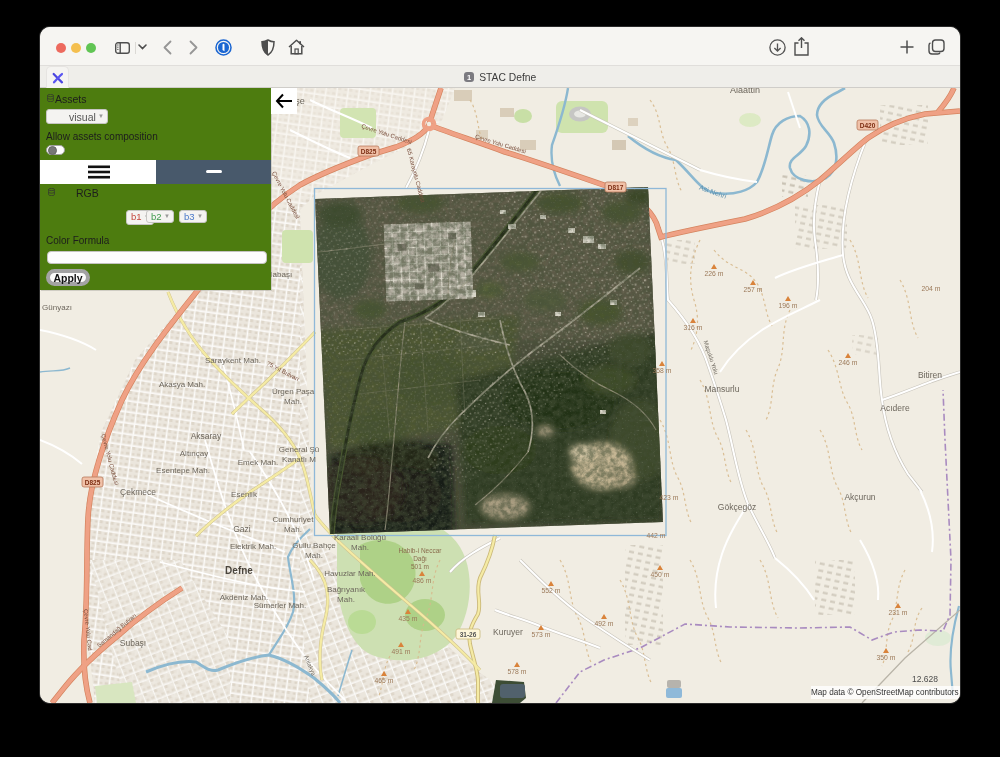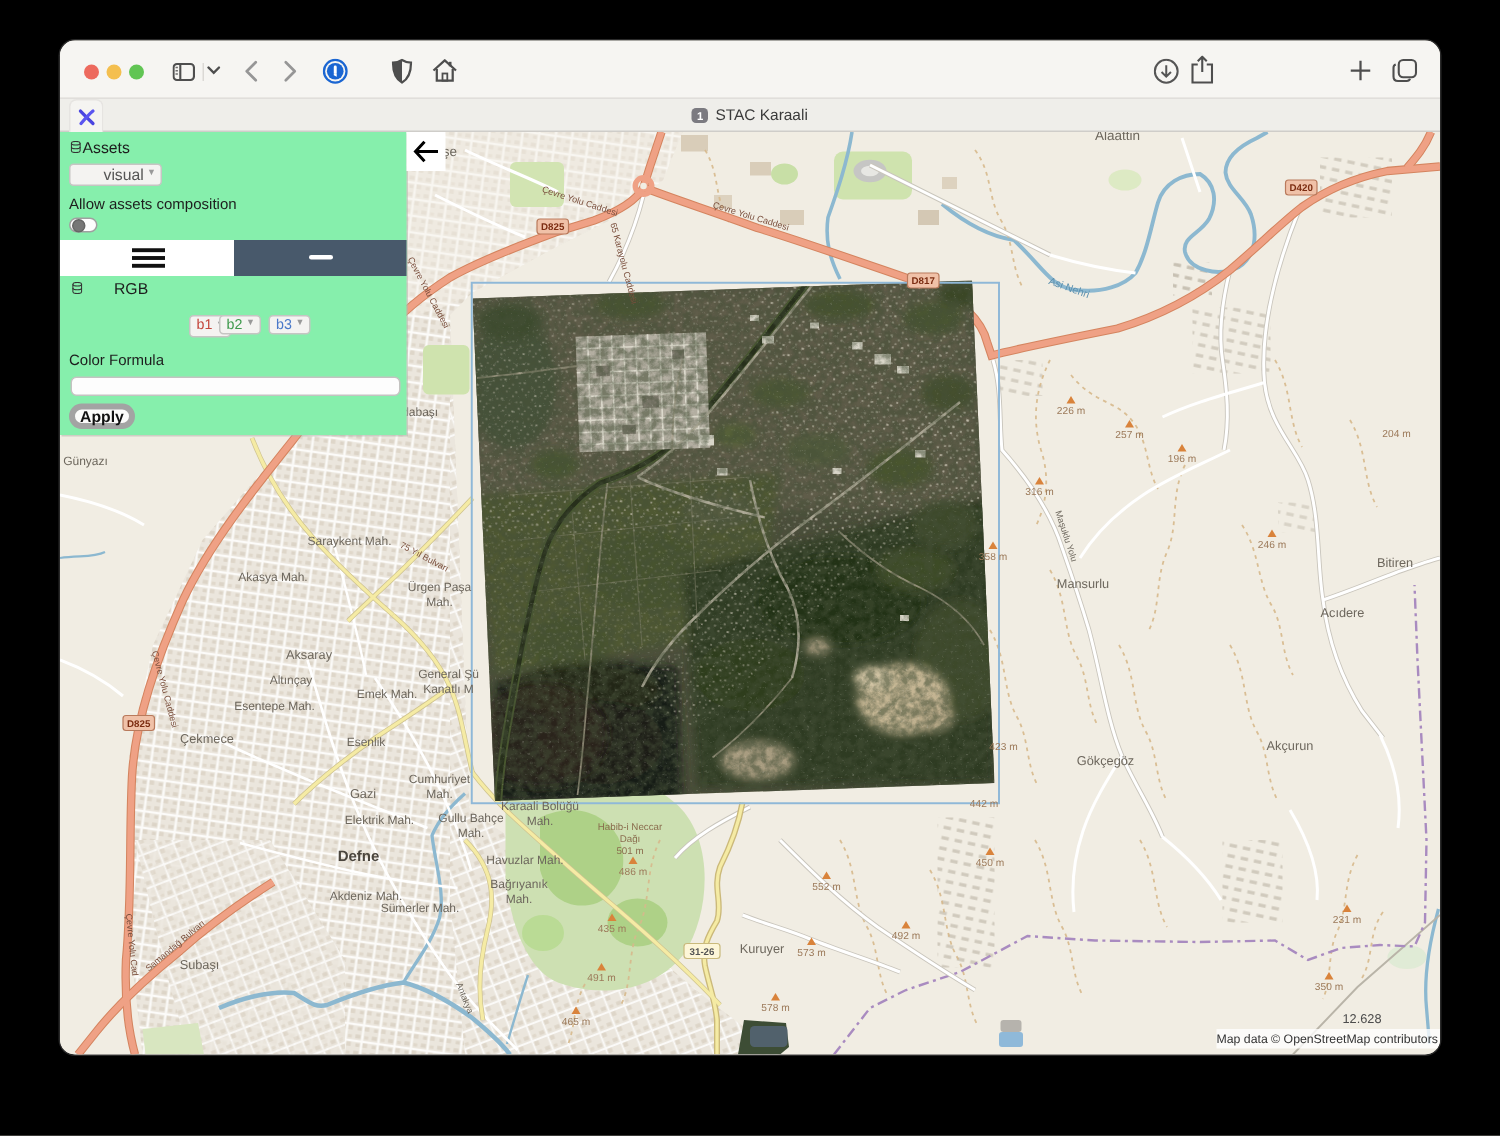--- a/index.html
+++ b/index.html
@@ -7,34 +7,34 @@
   .toolbar{position:absolute;left:0;top:0;width:920px;height:38px;background:#f6f5f2;}
   .tabbar{position:absolute;left:0;top:38px;width:920px;height:23px;background:#efeeea;border-top:1px solid #e0dedb;border-bottom:1px solid #cfcdc9;box-sizing:border-box;}
   .dot{position:absolute;top:15.5px;width:10px;height:10px;border-radius:50%;}
   .ticon{position:absolute;color:#616161;}
   .urlbox{position:absolute;left:277px;top:8px;width:366px;height:23px;border-radius:7px;background:#fefefe;box-shadow:0 0 0 1px #e3e1de;display:flex;align-items:center;justify-content:center;font-size:10.6px;color:#3a3a3a;padding:0 22px 0 8px;box-sizing:border-box;}.reload{position:absolute;right:7px;top:4px;color:#888;font-size:11px;}
   .pintab{position:absolute;left:6px;top:0px;width:23px;height:22px;background:#f5f4f1;border-radius:5px 5px 0 0;border:1px solid #e6e4e1;border-bottom:none;box-sizing:border-box;}
   .tabtitle{position:absolute;left:0;top:0;width:100%;height:22px;display:flex;align-items:center;justify-content:center;gap:5px;font-size:10.3px;color:#3b3b3b;}
   .badge1{display:inline-flex;align-items:center;justify-content:center;width:10.5px;height:10.5px;border-radius:3px;background:#7b7a80;color:#fff;font-size:7.5px;font-weight:bold;}
   .content{position:absolute;left:0;top:61px;width:920px;height:615px;}
   .map{position:absolute;left:0;top:0;}
-  .panel{position:absolute;left:0;top:0;width:231px;height:202px;background:#86efac;font-family:"Liberation Sans",sans-serif;box-shadow:1px 1px 0 rgba(180,178,172,.55);}
+  .panel{position:absolute;left:0;top:0;width:231px;height:202px;background:#4d7c0f;font-family:"Liberation Sans",sans-serif;box-shadow:1px 1px 0 rgba(180,178,172,.55);}
   .plabel{position:absolute;color:#1d1d1d;font-size:10px;}
   .sel{position:absolute;background:#f4f3f1;border:1px solid #c6c5c3;border-radius:3px;box-sizing:border-box;font-size:10.5px;color:#555;}
   .selarrow{position:absolute;right:3px;top:50%;transform:translateY(-60%);font-size:6px;color:#999;}
   .toggle{position:absolute;left:6px;top:56.5px;width:19px;height:10.5px;border:1.2px solid #a0a0a0;border-radius:5.5px;background:#fdfdfd;box-sizing:border-box;}
   .knob{position:absolute;left:0.5px;top:0.3px;width:7.4px;height:7.4px;border-radius:50%;background:#777;border:1px solid #666;}
   .ptabs{position:absolute;left:0;top:72px;width:231px;height:24px;}
   .ptabL{position:absolute;left:0;top:0;width:116px;height:24px;background:#ffffff;}
   .ptabR{position:absolute;left:116px;top:0;width:115px;height:24px;background:#48596b;}
   .pinput{position:absolute;left:7px;top:163px;width:220px;height:13px;background:#fdfdfd;border:1px solid #c4c3c1;border-radius:4px;box-sizing:border-box;}
   .applybtn{position:absolute;left:6px;top:181px;width:44px;height:17px;border:4px solid #a3a3a3;border-radius:10px;background:#fbfbfa;box-sizing:border-box;font-size:10.5px;font-weight:bold;color:#111;display:flex;align-items:center;justify-content:center;}
   .backbtn{position:absolute;left:231px;top:0px;width:26px;height:26px;background:#fff;display:flex;align-items:center;justify-content:center;}
   .attr{position:absolute;right:0;top:598px;width:149px;height:13px;background:rgba(255,255,255,.78);font-size:8.2px;color:#333;text-align:right;line-height:13px;padding-right:2px;box-sizing:border-box;white-space:nowrap;}
-  .zoomlbl{position:absolute;left:855px;top:586px;width:60px;text-align:left;font-size:8.5px;color:#4c4c4c;}
+  .zoomlbl{position:absolute;left:855px;top:586px;width:60px;text-align:center;font-size:8.5px;color:#4c4c4c;}
 </style>
 </head>
 <body>
 <div class="win">
   <div class="toolbar">
     <div class="dot" style="left:16px;background:#ed6a5e;"></div>
     <div class="dot" style="left:31px;background:#f4bf4f;"></div>
     <div class="dot" style="left:46px;background:#61c554;"></div>
     <svg class="ticon" style="left:75px;top:15px;" width="15" height="12" viewBox="0 0 15 12">
         <rect x="0.7" y="0.7" width="13.6" height="10.6" rx="2.3" fill="none" stroke="#4e4e4e" stroke-width="1.4"></rect>
@@ -87,21 +87,21 @@
   </div>
   <div class="tabbar">
     <div class="pintab">
         <svg width="12" height="12" viewBox="0 0 13 13" style="position:absolute;left:5px;top:5px;">
           <path d="M1.8 2.2 C4 4.5 8 8.5 10.8 11.2" stroke="#4a45e0" stroke-width="2.4" fill="none" stroke-linecap="round"></path>
           <path d="M10.8 2.2 C8.5 4 4.5 8.5 2.2 11.2" stroke="#5a55f0" stroke-width="2.4" fill="none" stroke-linecap="round"></path>
         </svg>
       </div>
     <div class="tabtitle">
         <span class="badge1">1</span>
-        <span>STAC Karaali</span>
+        <span>STAC Defne</span>
       </div>
   </div>
   <div class="content">
     <svg class="map" width="920" height="615" viewBox="40 88 920 615" preserveAspectRatio="none">
       <defs>
         <pattern id="city" width="11" height="11" patternUnits="userSpaceOnUse" patternTransform="rotate(8)">
           <rect width="11" height="11" fill="#ebe6dd"></rect>
           <rect x="0.8" y="0.8" width="3.4" height="2.6" fill="#dcd4c7"></rect>
           <rect x="6" y="6" width="3.4" height="3" fill="#ded6c9"></rect>
           <rect x="6.8" y="1.2" width="2.6" height="2.2" fill="#e0d8cb"></rect>

